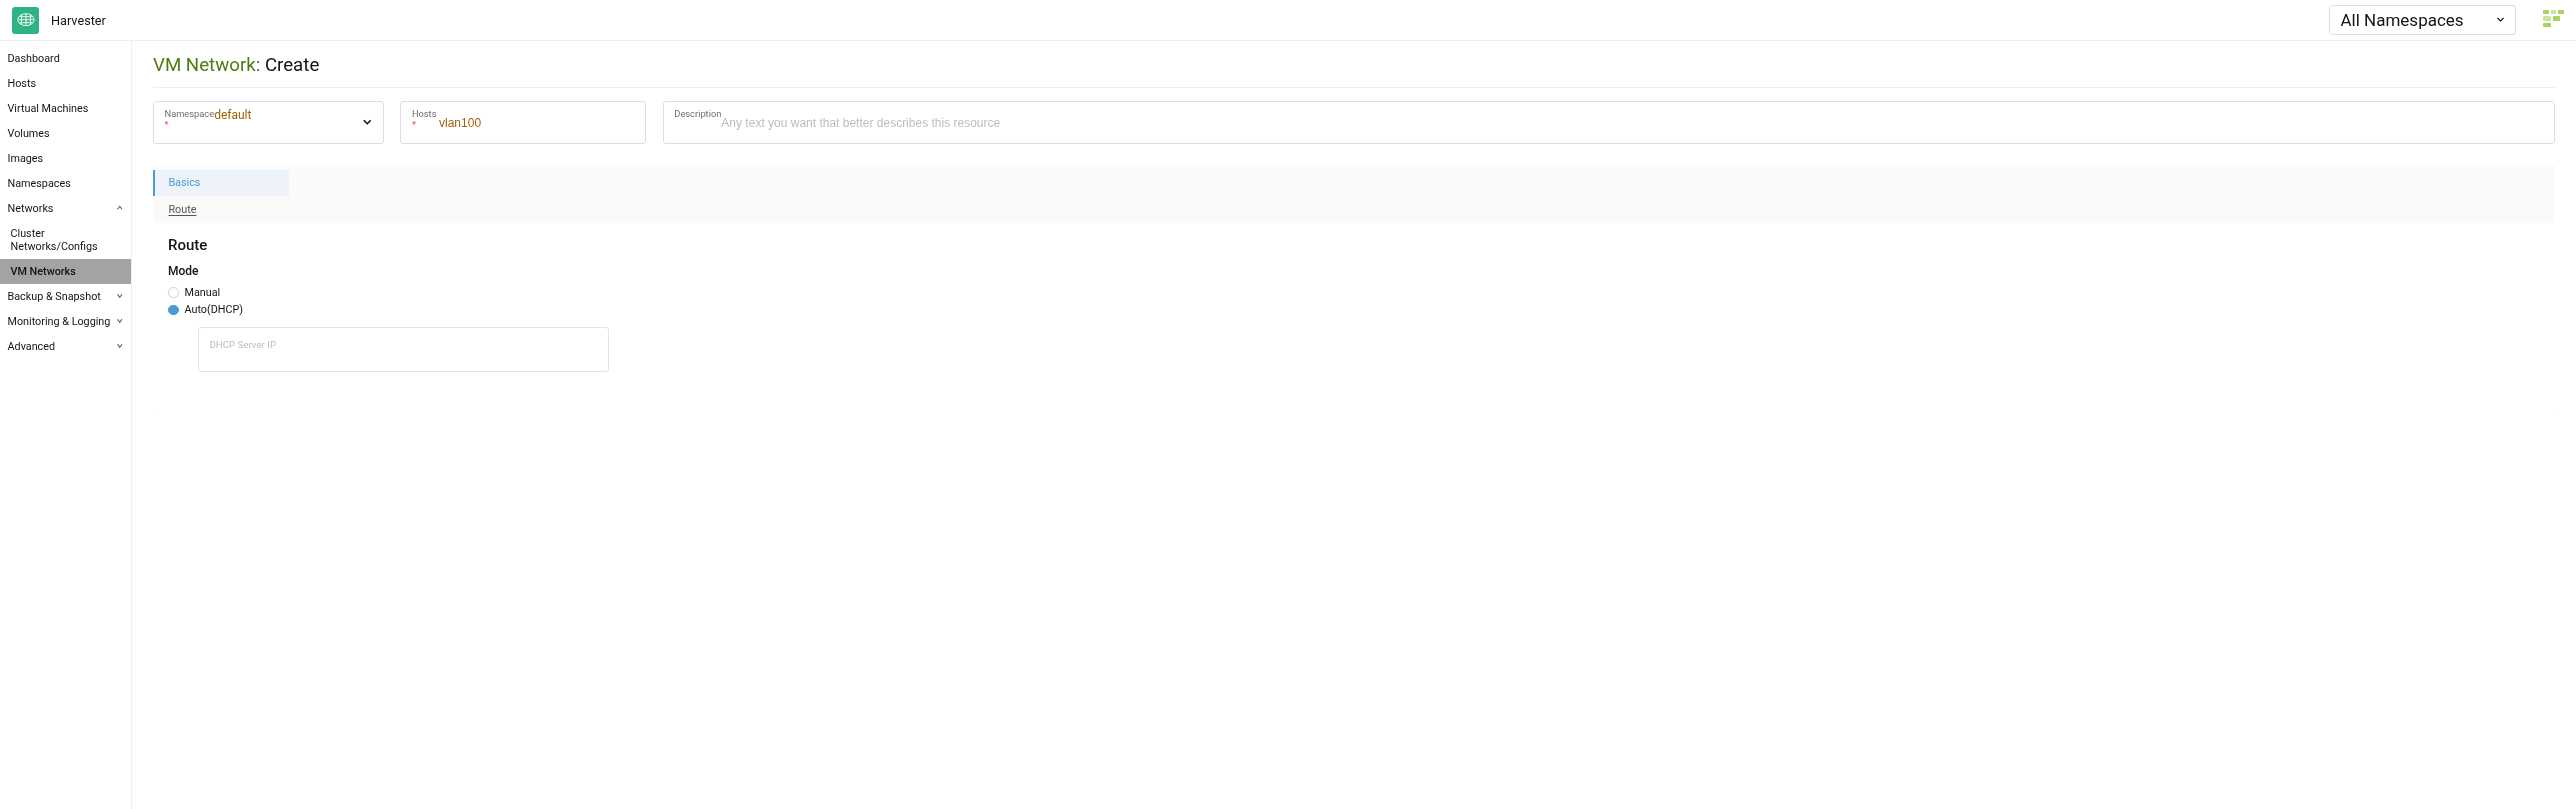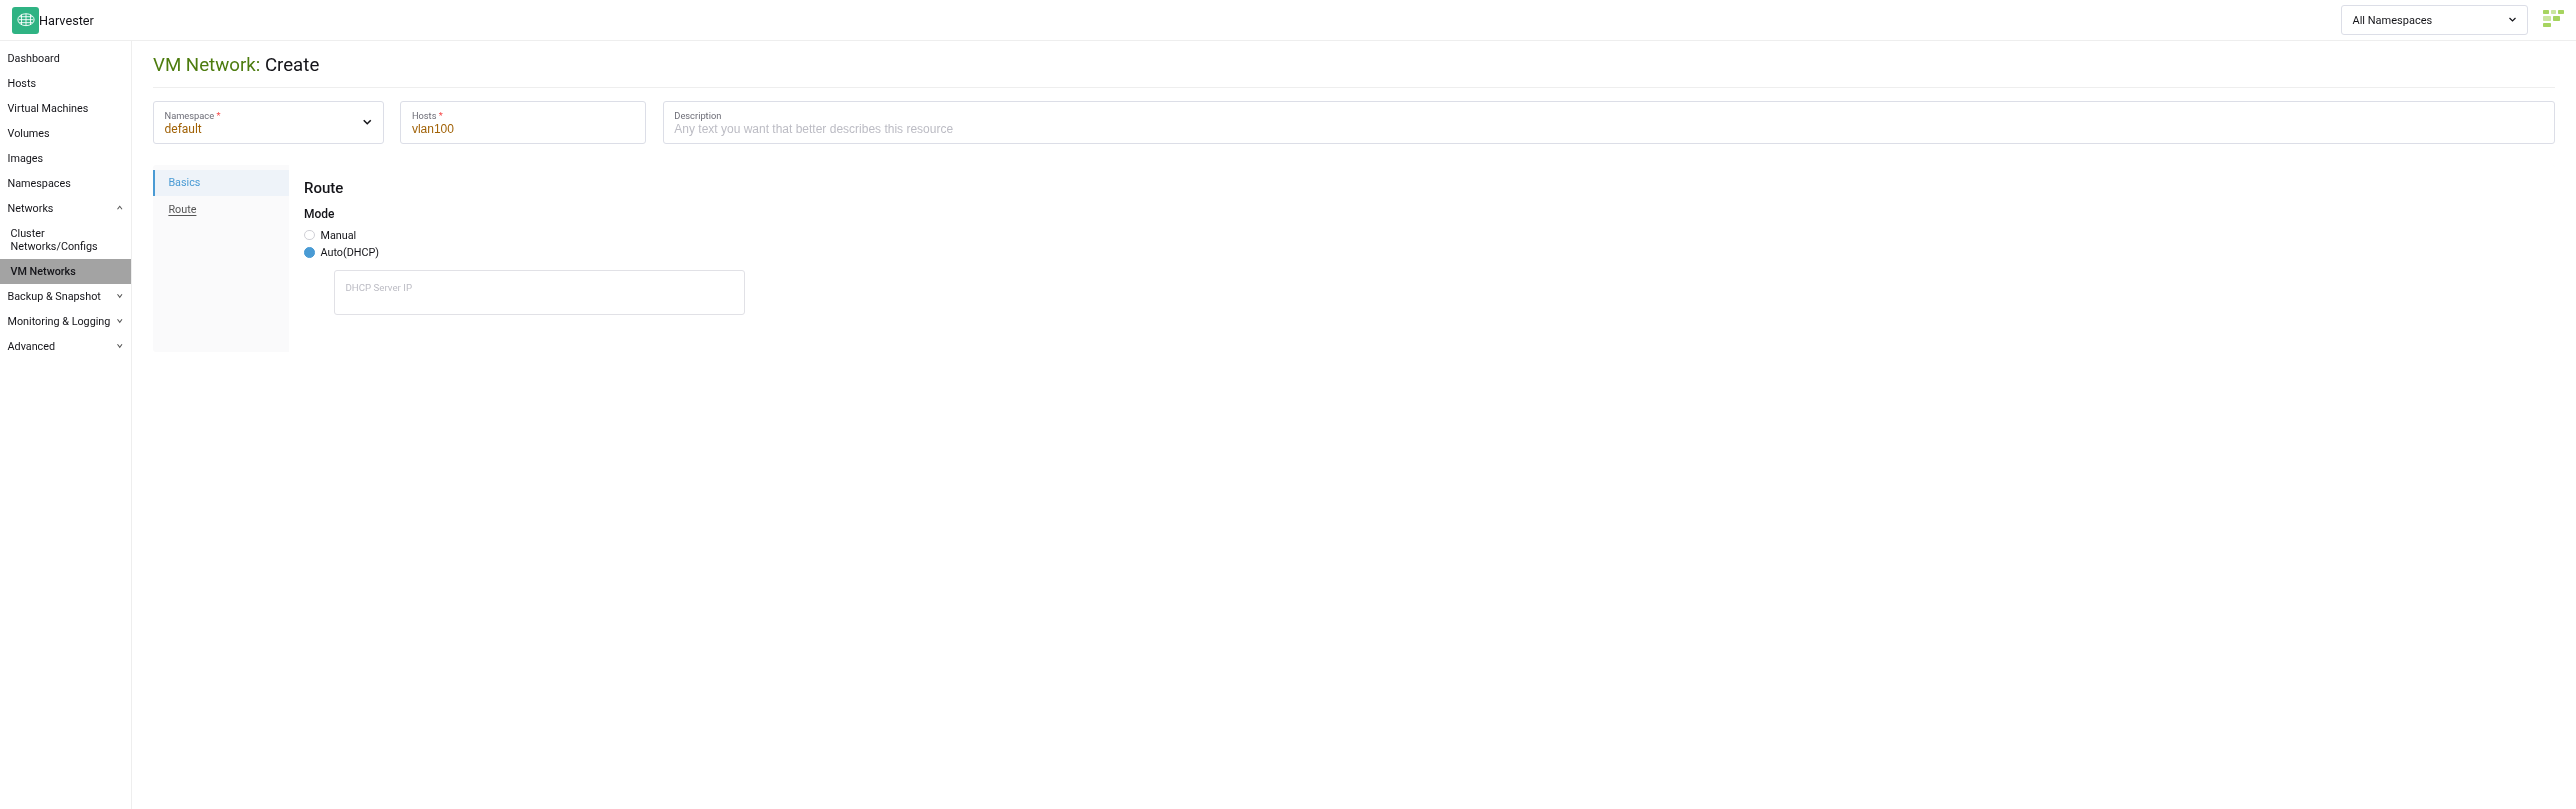--- a/index.html
+++ b/index.html
@@ -8,20 +8,21 @@
       font-size: 10.5px;
       color: #141419;
       background: #fff;
     }
     .top-bar {
       height: 41px;
       border-bottom: 0.7px solid #eee;
       display: flex;
       align-items: center;
       padding: 0 12px;
+      gap: 12px;
     }
     .logo-box {
       width: 27px;
       height: 27px;
       background: #2fb383;
       border-radius: 3px;
       display: flex;
       align-items: center;
       justify-content: center;
       color: white;
@@ -34,21 +35,21 @@
     .top-spacer { flex: 1; }
     .ns-select {
       border: 0.7px solid #dcdee7;
       border-radius: 3px;
       height: 30px;
       min-width: 187px;
       display: flex;
       align-items: center;
       justify-content: space-between;
       padding: 0 10.5px;
-      font-size: 11px;
+      font-size: 17px;
       cursor: pointer;
     }
     .ns-select .chev { font-size: 9px; }
     .rancher-logo {
       width: 21px;
       height: 21px;
       display: flex;
       flex-direction: column;
       gap: 2.2px;
       margin-left: 15px;
@@ -94,21 +95,21 @@
       grid-template-columns: 231px 246px 1fr;
       gap: 16.4px;
       margin-bottom: 21px;
     }
     .fld {
       border: 0.7px solid #dcdee7;
       border-radius: 3px;
       padding: 6px 10.5px;
       min-height: 43px;
       display: flex;
-      flex-direction: column;
+      flex-direction: row;
       justify-content: center;
       position: relative;
     }
     .fld-label {
       font-size: 9.3px;
       color: #6c6c76;
       margin-bottom: 1.5px;
     }
     .fld-label .req { color: #f64747; }
     .fld-value {
@@ -126,20 +127,21 @@
       transform: translateY(-50%);
       font-size: 9.7px;
     }
     .fld input::placeholder { color: #bcbcc4; }
     .tabbed {
       display: flex;
       gap: 0;
       background: #fafafb;
       border-radius: 3px;
       overflow: hidden;
+      flex-direction: column;
     }
     .tablist {
       width: 136px;
       padding-top: 4.5px;
     }
     .tab {
       padding: 6.7px 13.4px;
       font-size: 10.8px;
       cursor: pointer;
       border-left: 2.2px solid transparent;

